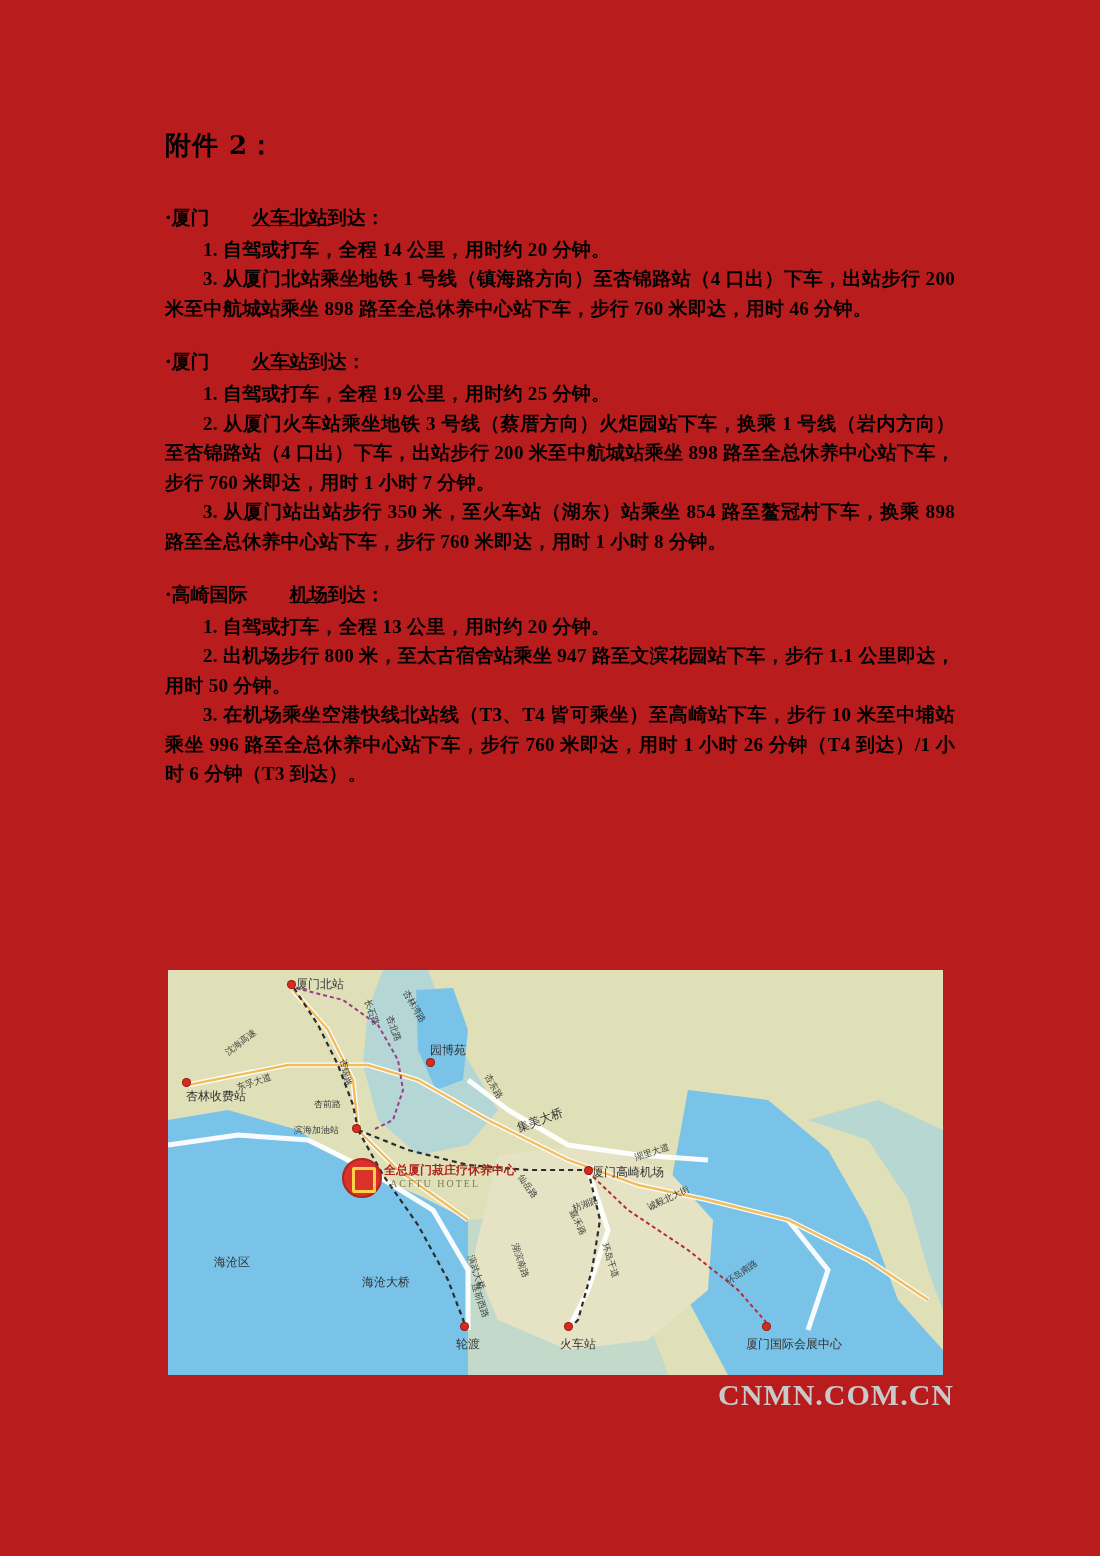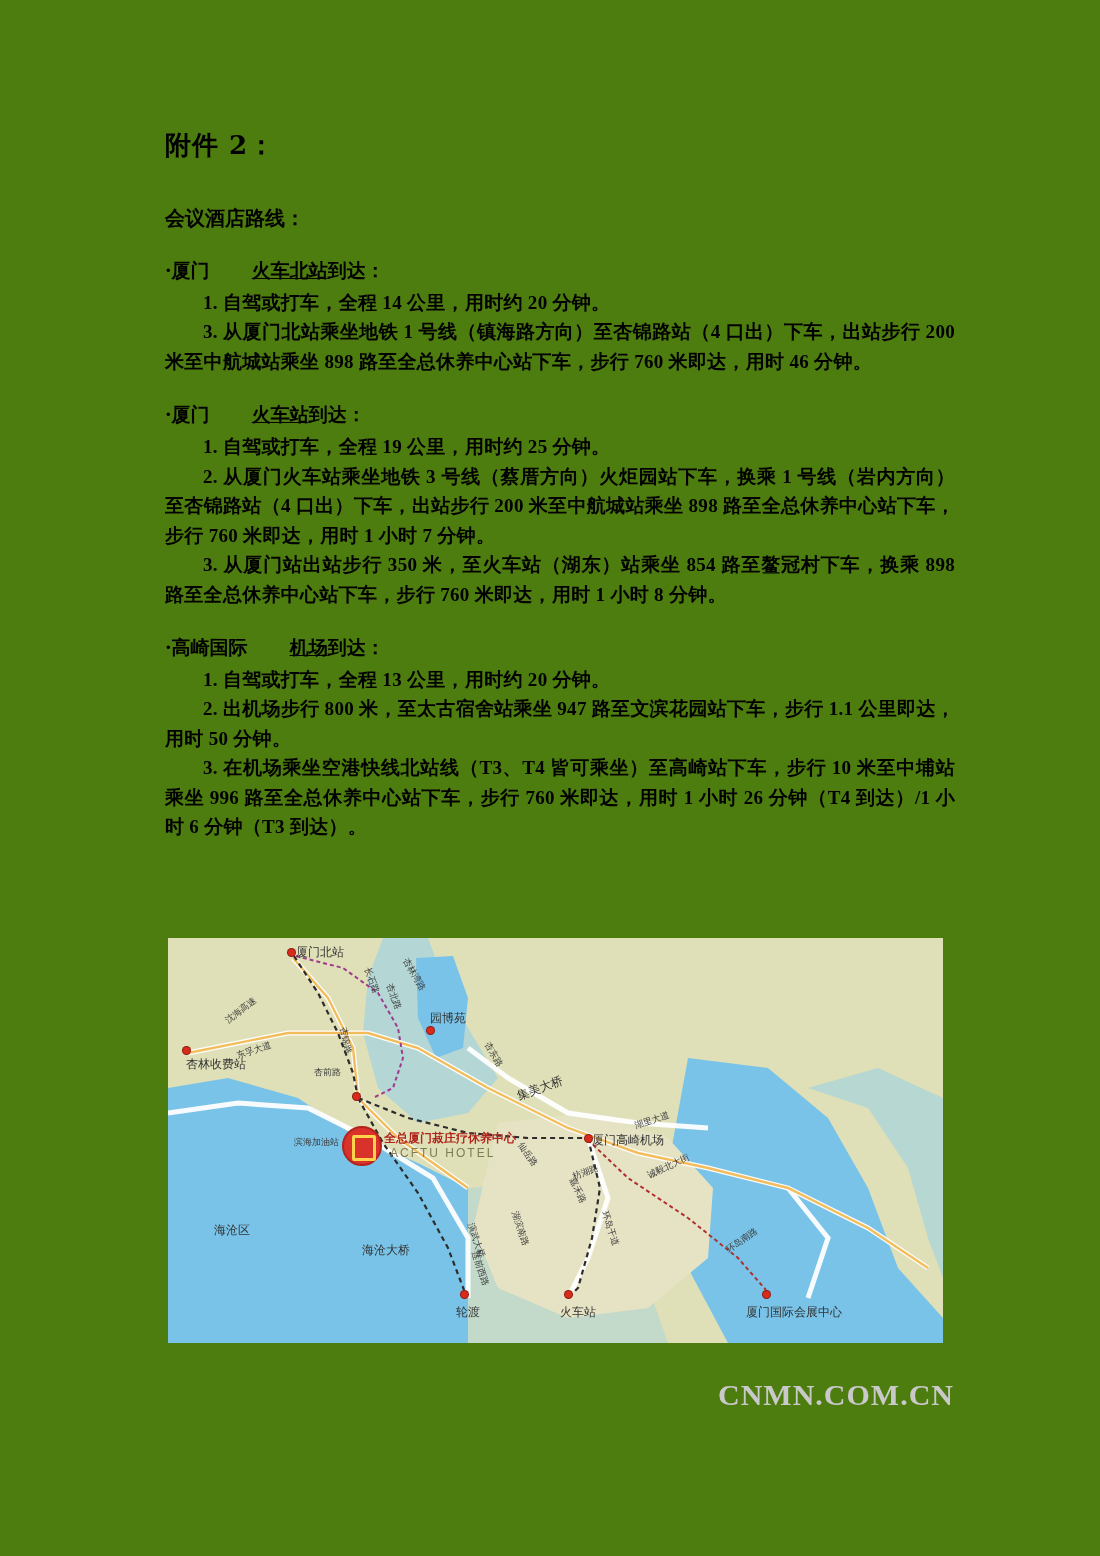--- a/index.html
+++ b/index.html
@@ -13,21 +13,21 @@
     position: relative;
     font-family: "DejaVu Serif", "Liberation Serif", serif;
     color: #000000;
     overflow: hidden;
   }
   .page {
     position: absolute;
     left: 0; top: 0;
     width: 1100px;
     height: 1556px;
-    background: #4d7c0f;
+    background: #b91c1c;
   }
   .content {
     position: absolute;
     left: 165px;
     top: 128px;
     width: 790px;
   }
   .title {
     font-size: 26px;
     font-weight: bold;
@@ -60,21 +60,21 @@
     text-indent: 38px;
     margin: 0;
     text-align: justify;
     text-justify: inter-ideograph;
     letter-spacing: 0.3px;
     font-family: Liberation Serif, serif;
   }
   .map-wrap {
     position: absolute;
     left: 168px;
-    top: 938px;
+    top: 970px;
     width: 713px;
     height: 405px;
   }
   .map {
     position: absolute;
     left: 0; top: 0;
     width: 775px;
     height: 405px;
     background: #dfe0b8;
     overflow: hidden;
@@ -133,36 +133,35 @@
     left: 42px; top: 6px;
     font-size: 12px;
     font-weight: bold;
     color: #b0241c;
     font-family: "DejaVu Sans", sans-serif;
     white-space: nowrap;
   }
   .hotel-en {
     position: absolute;
     left: 48px; top: 22px;
-    font-size: 12px;
+    font-size: 10px;
     color: #7d7d55;
     letter-spacing: 2px;
-    font-family: Liberation Sans, sans-serif;
+    font-family: Liberation Serif, serif;
     white-space: nowrap;
   }
 </style>
 </head>
 <body>
 
 <div class="page">
 
   <div class="content">
 
     <h1 class="title">附件 2：</h1>
-    <h2 class="subtitle">会议酒店路线：</h2>
 
     <div class="section">
       <p class="sec-head"><span>·厦门</span><span class="ul">火车北站</span><span>到达：</span></p>
       <p class="para">1. 自驾或打车，全程 14 公里，用时约 20 分钟。</p>
       <p class="para">3. 从厦门北站乘坐地铁 1 号线（镇海路方向）至杏锦路站（4 口出）下车，出站步行 200 米至中航城站乘坐 898 路至全总休养中心站下车，步行 760 米即达，用时 46 分钟。</p>
     </div>
 
     <div class="section">
       <p class="sec-head"><span>·厦门</span><span class="ul">火车站</span><span>到达：</span></p>
       <p class="para">1. 自驾或打车，全程 19 公里，用时约 25 分钟。</p>
@@ -233,21 +232,21 @@
       <div class="maplabel big" style="left:128px;top:6px;">厦门北站</div>
       <div class="maplabel big" style="left:262px;top:72px;">园博苑</div>
       <div class="maplabel big" style="left:18px;top:118px;">杏林收费站</div>
       <div class="maplabel" style="left:55px;top:66px;transform:rotate(-38deg);">沈海高速</div>
       <div class="maplabel" style="left:190px;top:36px;transform:rotate(70deg);">长石路</div>
       <div class="maplabel" style="left:212px;top:52px;transform:rotate(70deg);">杏北路</div>
       <div class="maplabel" style="left:228px;top:30px;transform:rotate(60deg);">杏林湾路</div>
       <div class="maplabel" style="left:68px;top:106px;transform:rotate(-18deg);">东孚大道</div>
       <div class="maplabel" style="left:164px;top:96px;transform:rotate(78deg);">杏锦路</div>
       <div class="maplabel" style="left:146px;top:128px;">杏前路</div>
-      <div class="maplabel" style="left:126px;top:154px;margin-top:44px;">滨海加油站</div>
+      <div class="maplabel" style="left:126px;top:154px;">滨海加油站</div>
       <div class="maplabel big" style="left:348px;top:142px;transform:rotate(-20deg);">集美大桥</div>
       <div class="maplabel" style="left:312px;top:110px;transform:rotate(60deg);">杏东路</div>
       <div class="maplabel big" style="left:424px;top:194px;">厦门高崎机场</div>
       <div class="maplabel" style="left:404px;top:228px;transform:rotate(-20deg);">枋湖路</div>
       <div class="maplabel" style="left:478px;top:222px;transform:rotate(-25deg);">诚毅北大街</div>
       <div class="maplabel big" style="left:46px;top:284px;text-align:right;">海沧区</div>
       <div class="maplabel big" style="left:194px;top:304px;">海沧大桥</div>
       <div class="maplabel big" style="left:288px;top:366px;">轮渡</div>
       <div class="maplabel big" style="left:392px;top:366px;">火车站</div>
       <div class="maplabel big" style="left:578px;top:366px;">厦门国际会展中心</div>

